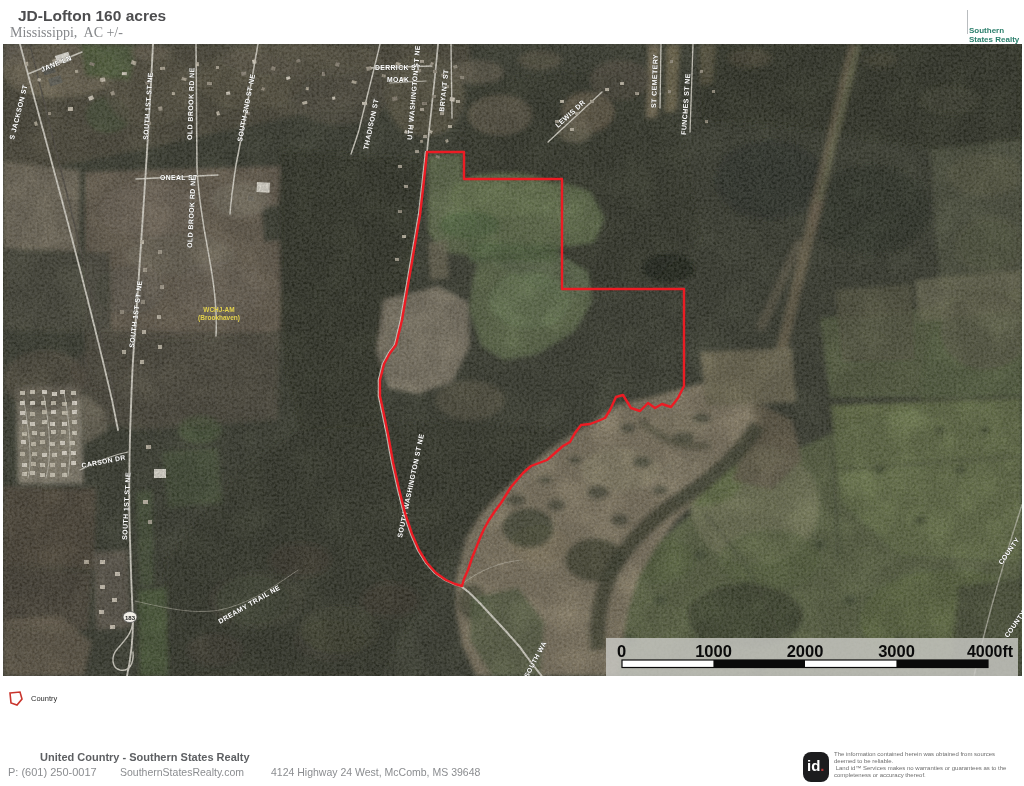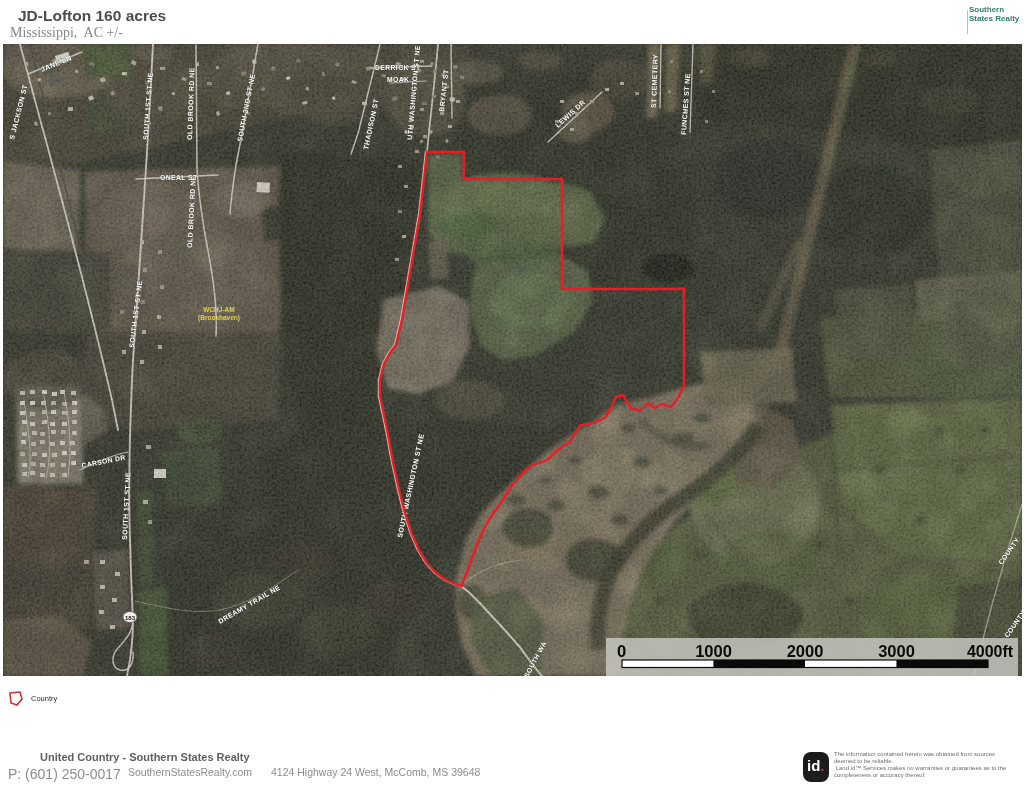--- a/index.html
+++ b/index.html
@@ -11,21 +11,21 @@
 <body>
 <div class="page">
 
   <div class="abs" style="left:10px;top:7px;font-size:15.5px;font-weight:bold;color:#4d4d4f;margin-left:8px;">JD-Lofton 160 acres</div>
 
   <div class="abs" style="left:10px;top:25px;font-size:14px;color:#85878a;font-family:Liberation Serif, serif;">Mississippi,&nbsp; AC +/-</div>
 
 
   <div class="abs" style="left:967px;top:10px;width:1px;height:24px;background:#b9bcbf;"></div>
 
-  <div class="abs" style="left:969px;top:5px;width:35px;font-size:8px;font-weight:bold;color:#2b7f6c;text-align:center;line-height:9px;white-space:nowrap;">Southern<br>States Realty</div>
+  <div class="abs" style="left:969px;top:26px;width:35px;font-size:8px;font-weight:bold;color:#2b7f6c;text-align:center;line-height:9px;white-space:nowrap;">Southern<br>States Realty</div>
 
   <div class="abs" style="left:3px;top:44px;width:1019px;height:632px;">
     <svg width="1019" height="632" viewBox="3 44 1019 632">
       <defs>
         <filter id="blur2" x="-20%" y="-20%" width="140%" height="140%">
             <feGaussianBlur stdDeviation="2.2"></feGaussianBlur>
           </filter>
         <filter id="blur4" x="-20%" y="-20%" width="140%" height="140%">
             <feGaussianBlur stdDeviation="3.5"></feGaussianBlur>
           </filter>
@@ -533,23 +533,23 @@
   <div class="abs" style="left:8px;top:690px;width:18px;height:18px;">
     <svg width="18" height="18" viewBox="0 0 18 18">
       <path d="M2,3 L12,2 L14,9 L9,15 L3,13 Z" fill="none" stroke="#c9342c" stroke-width="1.6"></path>
     </svg>
   </div>
 
   <div class="abs" style="left:31px;top:694px;font-size:7.5px;color:#2a2a2a;">Country</div>
 
   <div class="abs" style="left:8px;top:751px;font-size:11px;font-weight:bold;color:#5d5f62;padding-left:32px;">United Country - Southern States Realty</div>
 
-  <div class="abs" style="left:8px;top:766px;font-size:14px;color:#8b8d90;">P: (601) 250-0017</div>
-
-  <div class="abs" style="left:128px;top:766px;font-size:10.5px;color:#8b8d90;">SouthernStatesRealty.com</div>
+  <div class="abs" style="left:8px;top:766px;font-size:11px;color:#8b8d90;">P: (601) 250-0017</div>
+
+  <div class="abs" style="left:120px;top:766px;font-size:10.5px;color:#8b8d90;">SouthernStatesRealty.com</div>
 
   <div class="abs" style="left:271px;top:766px;font-size:10.5px;color:#8b8d90;">4124 Highway 24 West, McComb, MS 39648</div>
 
   <div class="abs" style="left:803px;top:752px;width:26px;height:30px;background:#1c1c1e;border-radius:8px;">
     <div class="abs" style="left:4px;top:5px;font-size:15px;font-weight:bold;color:#fff;">id<span style="color:#b03636;">.</span></div>
   </div>
 
   <div class="abs" style="left:834px;top:751px;width:180px;font-size:6px;line-height:7px;color:#6e6e6e;">The information contained herein was obtained from sources deemed to be reliable.<br>&nbsp;Land id™ Services makes no warranties or guarantees as to the completeness or accuracy thereof.</div>
 </div>
 

